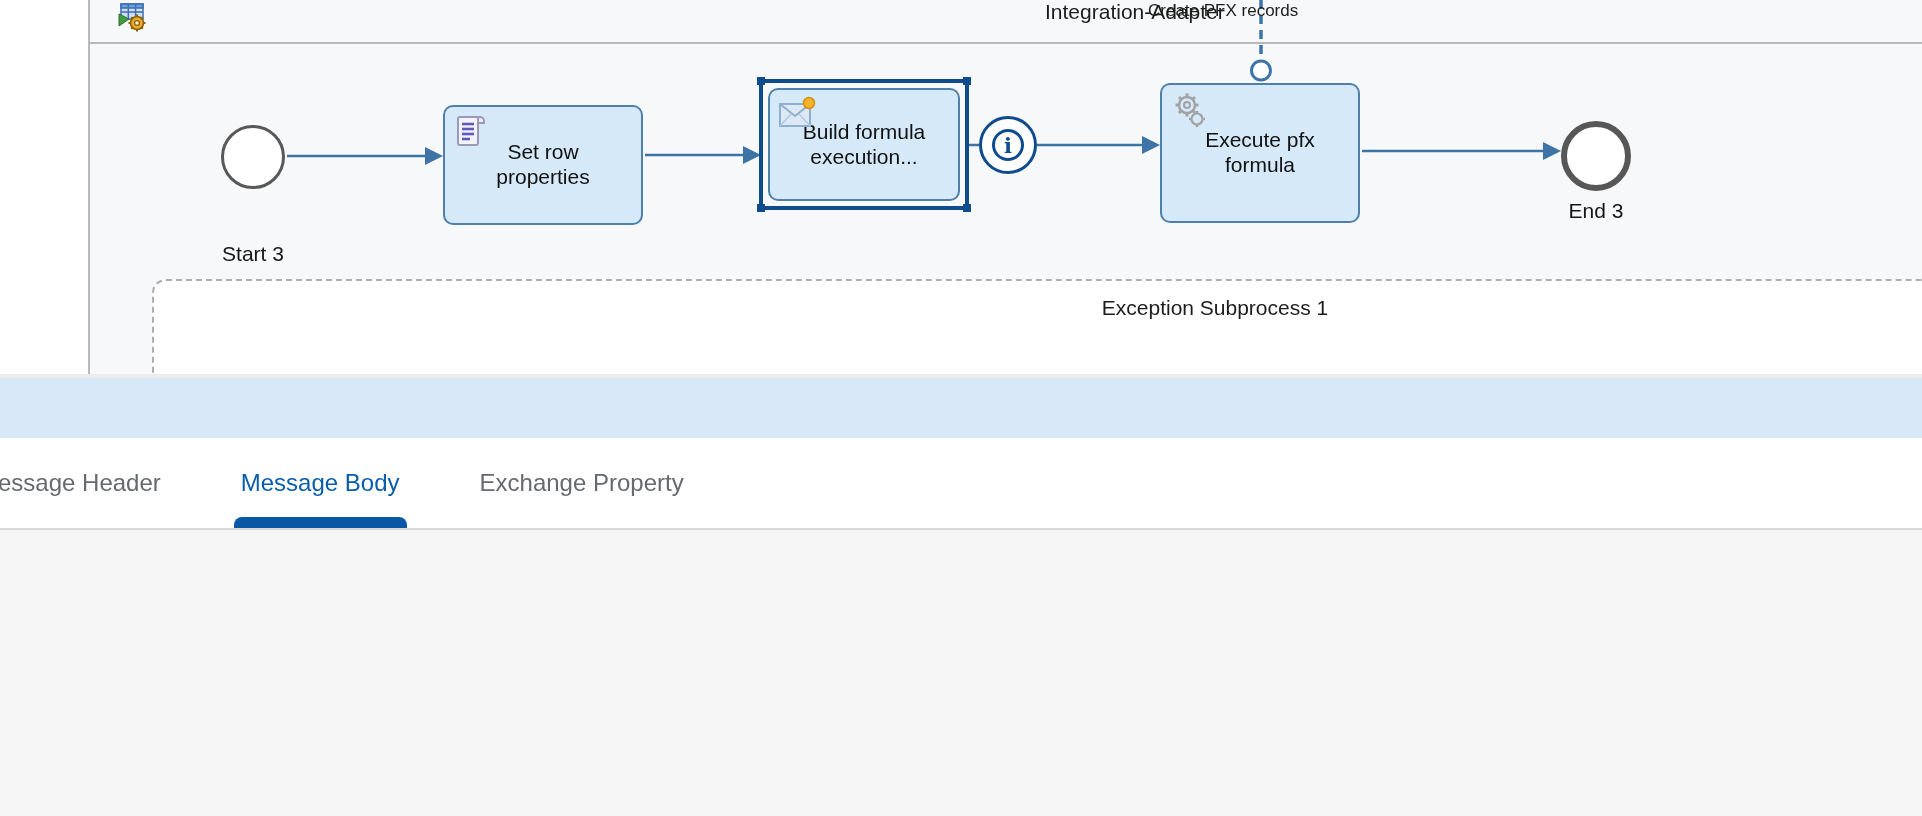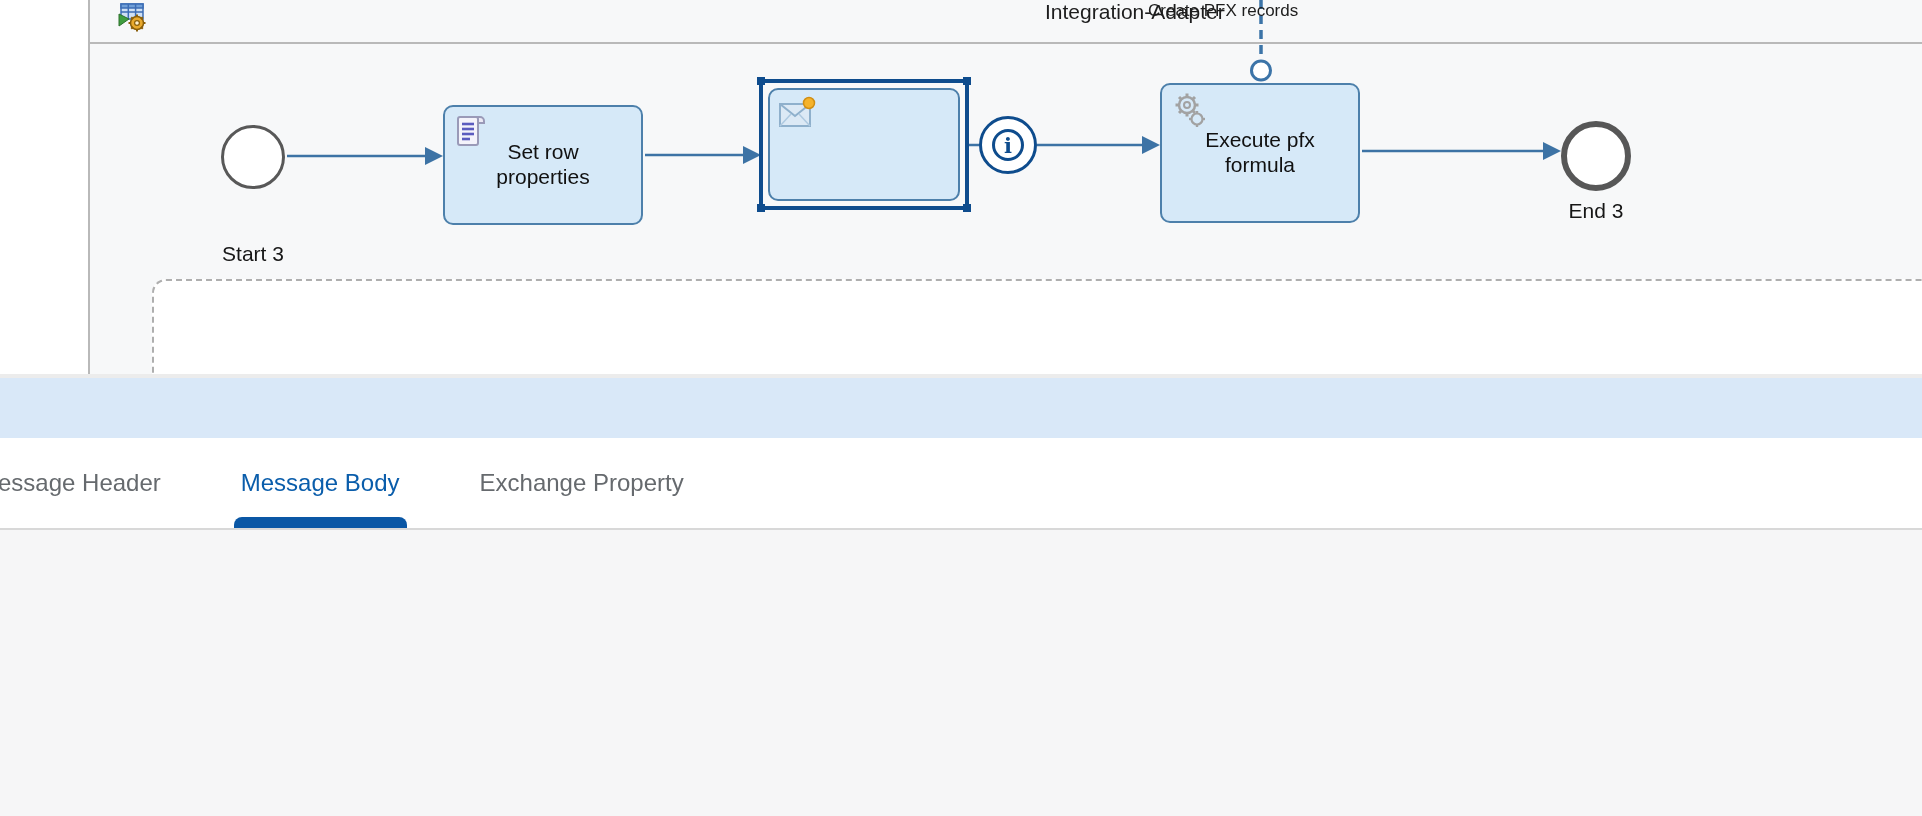--- a/index.html
+++ b/index.html
@@ -118,20 +118,21 @@
           <circle cx="1292" cy="369" r="2.8"></circle>
         <circle cx="1300" cy="369" r="2.8"></circle>
           <circle cx="1308" cy="369" r="2.8"></circle>
       </g>
     </svg>
 
     <div class="pool-title">Integration-Adapter</div>
     <div class="msg-label">Create PFX records</div>
 
     <div class="subprocess"></div>
+    <div class="subprocess-label">Exception Subprocess 1</div>
 
     <div class="event start"></div>
     <div class="node-label" style="left:221px;top:198px;width:64px;margin-top:44px;">Start 3</div>
 
     <div class="task" style="left:443px;top:105px;width:200px;height:120px;">
       <svg class="icon" width="34" height="36" viewBox="0 0 34 36">
         <path d="M9 4 h18 a4 4 0 0 1 4 4 v2 h-6" fill="#eceaf5" stroke="#9a9ab8" stroke-width="2"></path>
         <rect x="5" y="4" width="20" height="28" rx="2" fill="#f4f3fb" stroke="#9a9ab8" stroke-width="2"></rect>
         <g stroke="#5b5bbf" stroke-width="2.6">
           <line x1="9" y1="11" x2="21" y2="11"></line>
@@ -150,20 +151,21 @@
       <div class="handle h-br"></div>
     </div>
     <div class="task" style="left:768px;top:88px;width:192px;height:113px;">
       <svg class="icon" width="40" height="34" viewBox="0 0 40 34">
         <rect x="2" y="8" width="30" height="22" fill="#dcE9f5" stroke="#8fb0cc" stroke-width="2"></rect>
         <polyline points="2,8 17,20 32,8" fill="none" stroke="#8fb0cc" stroke-width="2"></polyline>
         <polyline points="2,30 13,18" fill="none" stroke="#aec9e0" stroke-width="1.5"></polyline>
         <polyline points="32,30 21,18" fill="none" stroke="#aec9e0" stroke-width="1.5"></polyline>
         <circle cx="31" cy="7" r="5.5" fill="#f5b32c" stroke="#d18f14" stroke-width="1.5"></circle>
       </svg>
+      <span>Build formula execution...</span>
     </div>
 
     <div class="info-outer">
       <div class="info-inner">i</div>
     </div>
 
     <div class="task" style="left:1160px;top:83px;width:200px;height:140px;">
       <svg class="icon" width="40" height="40" viewBox="0 0 40 40">
         <g stroke="#a2a2a2" fill="none">
           <circle cx="17" cy="14" r="8" stroke-width="2.5"></circle>

